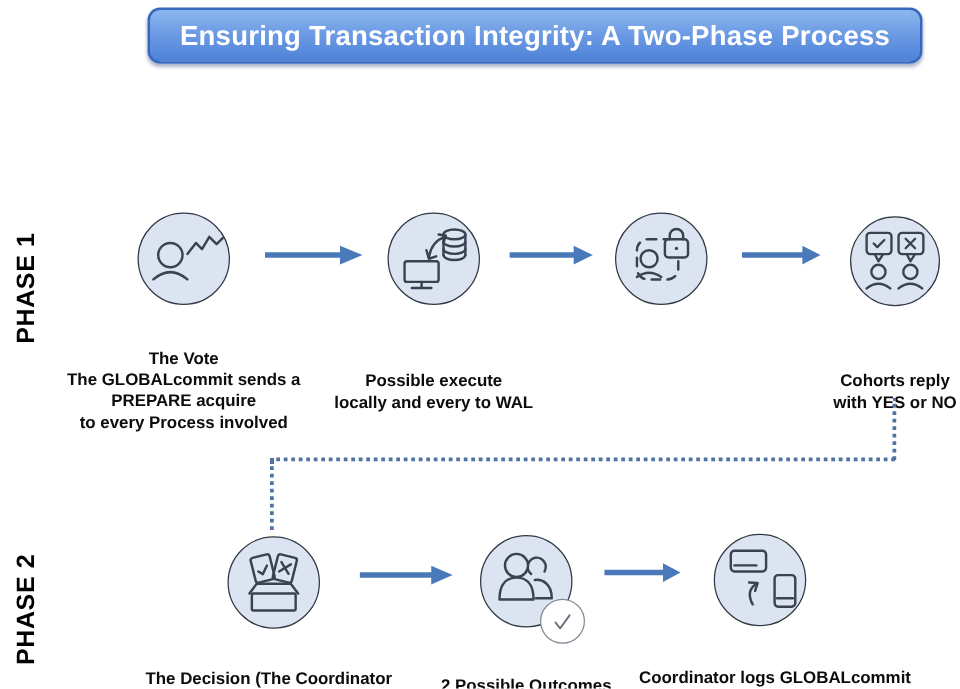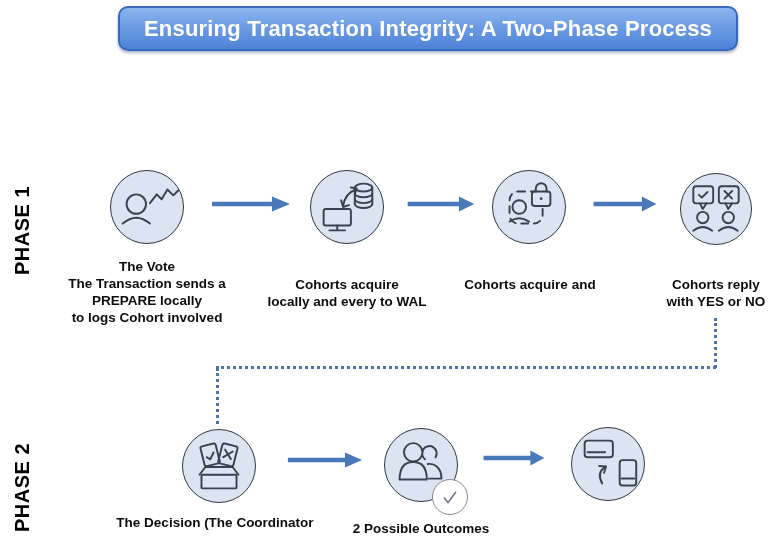--- a/index.html
+++ b/index.html
@@ -19,21 +19,21 @@
     position:absolute; width:120px; text-align:center; transform:rotate(-90deg);
     font-weight:bold; font-size:20px; color:#000; letter-spacing:.5px; white-space:nowrap;
   }
   .circle {
     position:absolute; width:74px; height:74px; border-radius:50%;
     background:#dce4f2; border:1.6px solid #303845; box-sizing:border-box;
   }
   .circle svg { width:100%; height:100%; display:block; }
   .caption {
     position:absolute; text-align:center; font-weight:bold; color:#0c0c0c;
-    font-size:13.5px; line-height:17px;
+    font-size:13.5px; line-height:17px;margin-top:20px;
   }
   .arrow { position:absolute; }
   .dot-h { position:absolute; border-top:3px dotted #4f73a3; }
   .dot-v { position:absolute; border-left:3px dotted #4f73a3; }
   .badge {
     position:absolute; width:36px; height:36px; border-radius:50%;
     background:#ffffff; border:1.4px solid #848b98; box-sizing:border-box;
   }
   .badge svg { width:100%; height:100%; display:block; }
   .ic { stroke:#3a4252; stroke-width:2; fill:none; stroke-linecap:round; stroke-linejoin:round; }
@@ -53,64 +53,63 @@
 
   <div class="circle" style="left:110px; top:170px;">
     <svg viewBox="0 0 74 74">
       <circle class="ic" cx="26" cy="34" r="10"></circle>
       <path class="ic" d="M12 54 Q26 42 40 54"></path>
       <path class="ic" d="M40 33 L47 24 L52 29 L58 19 L64 25 L69 20"></path>
     </svg>
   </div>
   <div class="caption" style="left:27px; top:258px; width:240px;">
     <div>The Vote</div>
-    <div>The Transaction sends a</div>
-    <div>PREPARE locally</div>
-    <div>to logs Cohort involved</div>
+    <div>The GLOBALcommit sends a</div>
+    <div>PREPARE acquire</div>
+    <div>to every Process involved</div>
   </div>
 
   <svg class="arrow" style="left:210px; top:195px;" width="82" height="18" viewBox="0 0 82 18" preserveAspectRatio="none">
     <line x1="2" y1="9" x2="64" y2="9" stroke="#4a79ba" stroke-width="4.5"></line>
     <polygon points="62,1.5 80,9 62,16.5" fill="#4a79ba"></polygon>
   </svg>
 
   <div class="circle" style="left:310px; top:170px;">
     <svg viewBox="0 0 74 74">
       <rect class="ic" x="13" y="39" width="28" height="17" rx="2"></rect>
       <path class="ic" d="M27 56 v5 M19 61 h16"></path>
       <ellipse class="ic" cx="54" cy="17" rx="9" ry="4"></ellipse>
       <path class="ic" d="M45 17 v17 M63 17 v17"></path>
       <path class="ic" d="M45 23 a9 4 0 0 0 18 0 M45 29 a9 4 0 0 0 18 0 M45 34 a9 4 0 0 0 18 0"></path>
       <path class="ic" d="M33 36 Q35 23 46 19"></path>
       <polyline class="ic" points="41,17 47,18 45,24"></polyline>
       <polyline class="ic" points="31,30 33,37 39,35"></polyline>
     </svg>
   </div>
   <div class="caption" style="left:237px; top:276px; width:220px;">
-    <div>Cohorts acquire</div>
+    <div>Possible execute</div>
     <div>locally and every to WAL</div>
   </div>
 
   <svg class="arrow" style="left:406px; top:195px;" width="70" height="18" viewBox="0 0 82 18" preserveAspectRatio="none">
     <line x1="2" y1="9" x2="64" y2="9" stroke="#4a79ba" stroke-width="4.5"></line>
     <polygon points="62,1.5 80,9 62,16.5" fill="#4a79ba"></polygon>
   </svg>
 
   <div class="circle" style="left:492px; top:170px;">
     <svg viewBox="0 0 74 74">
       <rect class="ic" x="17" y="21" width="34" height="33" rx="9" stroke-dasharray="7 6"></rect>
       <circle class="ic" cx="27" cy="37" r="7"></circle>
       <path class="ic" d="M17 52 Q27 45 37 52"></path>
       <rect class="icfill" x="40" y="21" width="19" height="15" rx="3"></rect>
       <path class="ic" d="M44 21 v-3 a5.5 5.5 0 0 1 11 0 v3"></path>
       <circle cx="49.5" cy="28.5" r="1.4" fill="#3a4252" stroke="none"></circle>
     </svg>
   </div>
   <div class="caption" style="left:420px; top:276px; width:220px;">
-    <div>Cohorts acquire and</div>
   </div>
 
   <svg class="arrow" style="left:592px; top:195px;" width="66" height="18" viewBox="0 0 82 18" preserveAspectRatio="none">
     <line x1="2" y1="9" x2="64" y2="9" stroke="#4a79ba" stroke-width="4.5"></line>
     <polygon points="62,1.5 80,9 62,16.5" fill="#4a79ba"></polygon>
   </svg>
 
   <div class="circle" style="left:680px; top:173px; width:72px; height:72px;">
     <svg viewBox="0 0 74 74">
       <rect class="ic" x="13" y="13" width="21" height="18" rx="3"></rect>
@@ -183,15 +182,16 @@
     <svg viewBox="0 0 74 74">
       <rect class="ic" x="13" y="13" width="29" height="17" rx="3"></rect>
       <path class="ic" d="M16 25 h18"></path>
       <rect class="ic" x="49" y="33" width="17" height="26" rx="3"></rect>
       <path class="ic" d="M51 52 h13"></path>
       <path class="ic" d="M31 57 Q25 46 34 40"></path>
       <polyline class="ic" points="28,39 35,39.5 33,46"></polyline>
     </svg>
   </div>
   <div class="caption" style="left:495px; top:513px; width:250px;">
+    <div>Coordinator logs GLOBALcommit</div>
   </div>
 
 </div>
 
 </body></html>

